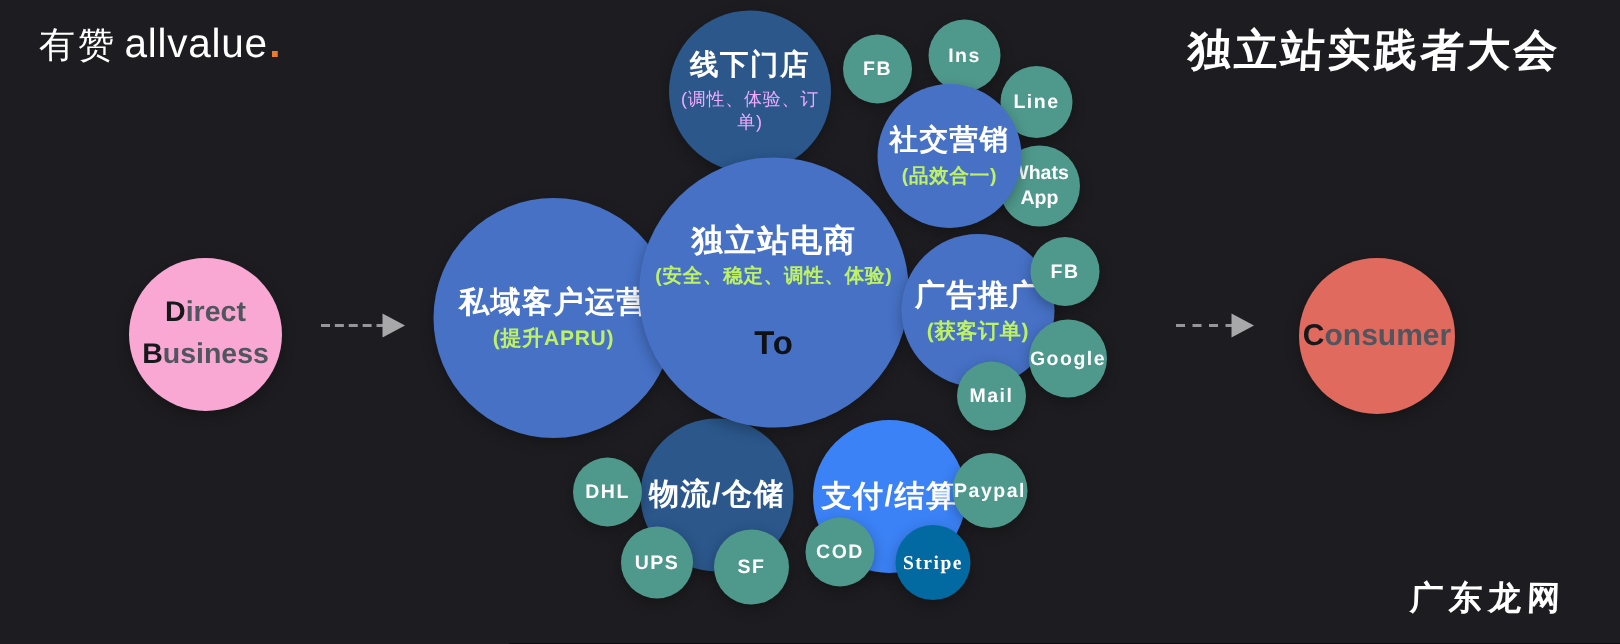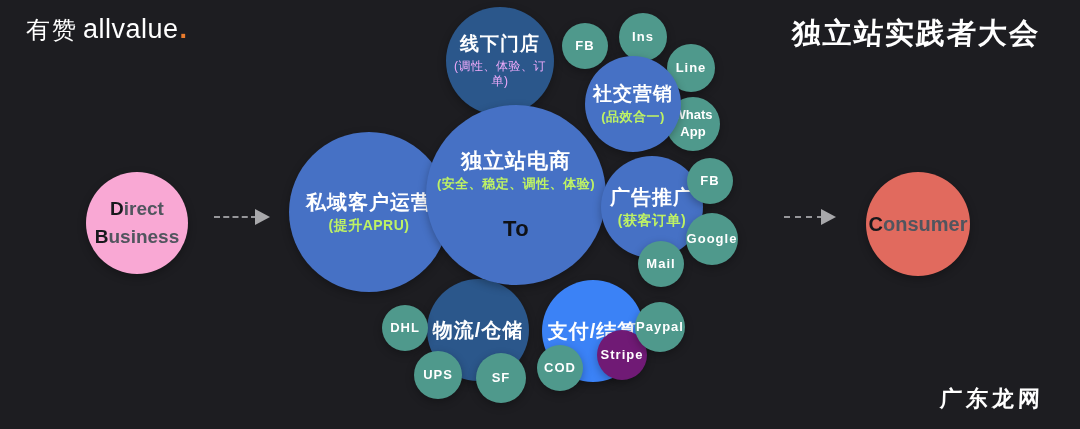--- a/index.html
+++ b/index.html
@@ -119,21 +119,21 @@
       </div>
       <div class="circle fill-teal" style="left: 414px; top: 351px; height: 48px; width: 48px; background: rgb(79, 153, 140);">
         <div class="label" style="font-size: 13px;">UPS</div>
       </div>
       <div class="circle fill-teal" style="left: 476px; top: 353px; height: 50px; width: 50px; background: rgb(79, 153, 140);">
         <div class="label" style="font-size: 13px;">SF</div>
       </div>
       <div class="circle fill-teal" style="left: 537px; top: 345px; height: 46px; width: 46px; background: rgb(79, 153, 140);">
         <div class="label" style="font-size: 13px;">COD</div>
       </div>
-      <div class="circle fill-teal" style="left: 597px; top: 330px; height: 50px; width: 50px; background: #701a75;">
+      <div class="circle fill-teal" style="left: 597px; top: 350px; height: 50px; width: 50px; background: #0369a1; font-family: Liberation Serif, serif;">
         <div class="label" style="font-size: 13px;">Stripe</div>
       </div>
       <div class="circle fill-teal" style="left: 635px; top: 302px; height: 50px; width: 50px; background: rgb(79, 153, 140);">
         <div class="label" style="font-size: 13px;">Paypal</div>
       </div>
       <div class="circle fill-red" style="left: 86px; top: 172px; height: 102px; width: 102px; background: #f9a8d4;">
         <div class="rich-line" style="font-size: 19px;"><span class="lead">D</span><span class="rest">irect</span></div>
         <div class="rich-line" style="font-size: 19px;"><span class="lead">B</span><span class="rest">usiness</span></div>
       </div>
       <div class="circle fill-red" style="left: 866px; top: 172px; height: 104px; width: 104px; background: rgb(225, 106, 94);">

